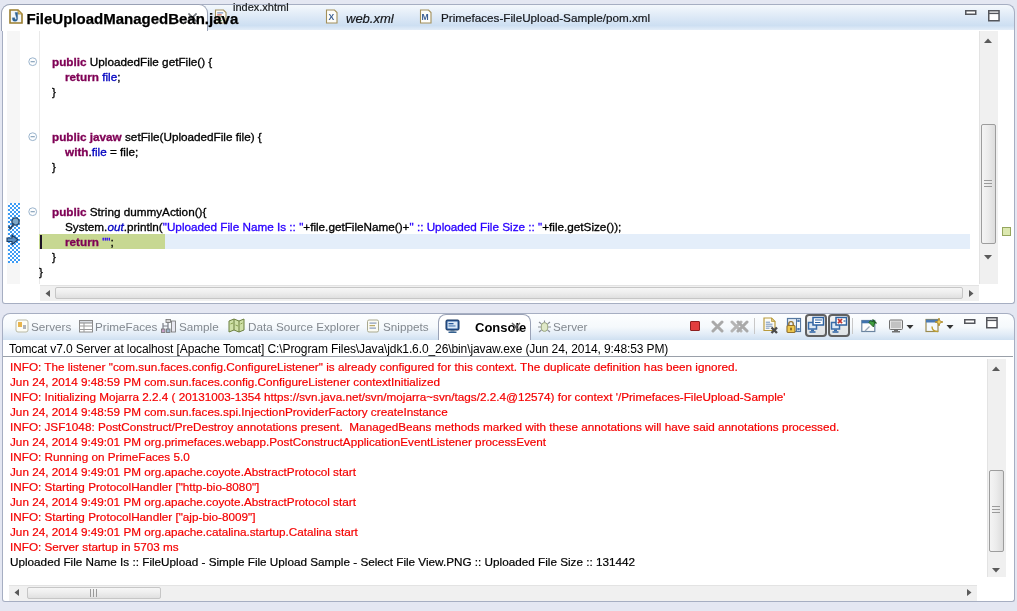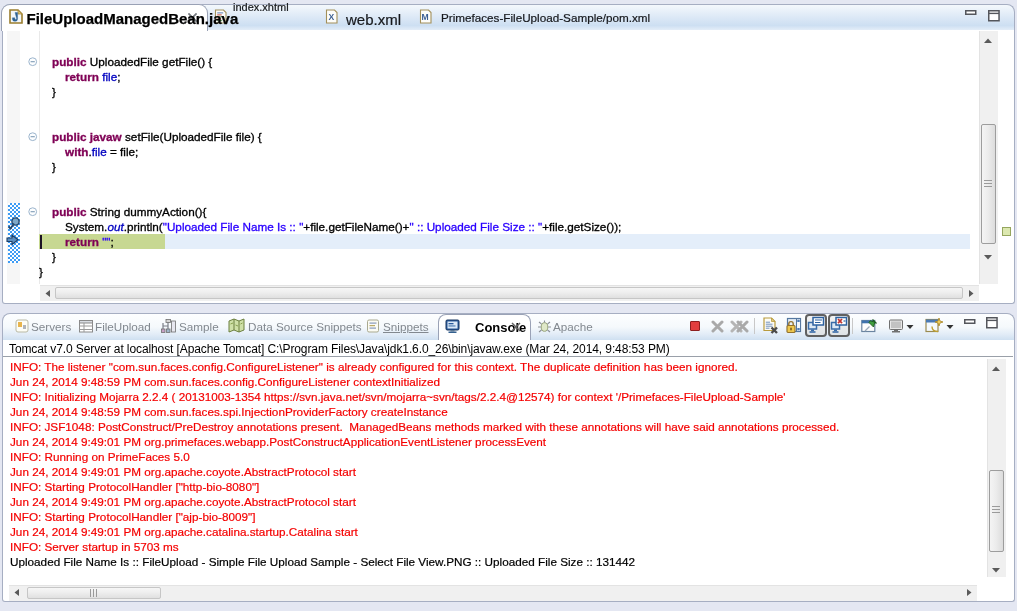--- a/index.html
+++ b/index.html
@@ -58,21 +58,21 @@
   <svg class="abs" style="left:965px;top:10px;" width="12" height="6" viewBox="0 0 12 6">
       <rect x="0.75" y="0.75" width="10" height="3.5" fill="#fff" stroke="#54565c" stroke-width="1.5"></rect>
     </svg>
   <svg class="abs" style="left:988px;top:10px;" width="12" height="12" viewBox="0 0 12 12">
       <rect x="0.75" y="0.75" width="10.3" height="10" fill="#fff" stroke="#54565c" stroke-width="1.5"></rect>
       <line x1="1" y1="3.4" x2="11" y2="3.4" stroke="#54565c" stroke-width="1.4"></line>
     </svg>
 </div>
 <div class="abs" style="left:26.5px;top:10px;font-size:15px;color:#000;font-weight:bold;-webkit-text-stroke:0.25px;">FileUploadManagedBean.java</div>
 <div class="abs" style="left:233px;top:1px;font-size:11px;color:#16181c;-webkit-text-stroke:0.2px;">index.xhtml</div>
-<div class="abs" style="left:346px;top:11px;font-size:15px;color:#16181c;-webkit-text-stroke:0.2px;">web.xml</div>
+<div class="abs" style="left:346px;top:11px;font-size:13px;color:#16181c;font-style:italic;-webkit-text-stroke:0.2px;">web.xml</div>
 <div class="abs" style="left:441px;top:11px;font-size:11.7px;color:#16181c;-webkit-text-stroke:0.2px;">Primefaces-FileUpload-Sample/pom.xml</div>
 
 <div class="abs" id="editor-area" style="left:3px;top:31px;width:1011px;height:271px;overflow:hidden;">
 
   <div class="abs" style="left:4px;top:0;width:13px;height:253px;background:#f6f6f6;"></div>
 
   <div class="abs" style="left:36px;top:0;width:1px;height:253px;background:#e9e9e9;"></div>
 
   <div class="abs" style="left:4.5px;top:172px;width:12.5px;height:60px;background-image:linear-gradient(45deg,#3e9cf5 25%,transparent 25%,transparent 75%,#3e9cf5 75%),linear-gradient(45deg,#3e9cf5 25%,#fff 25%,#fff 75%,#3e9cf5 75%);background-size:4px 4px;background-position:0 0,2px 2px;"></div>
 
@@ -153,67 +153,67 @@
     <rect x="3" y="3" width="4" height="5" fill="#e8b44c"></rect>
     <rect x="8" y="6" width="3" height="4" fill="#b0b4ba"></rect>
   </svg>
   <div class="ctab" style="left:31px;">Servers</div>
 
   <svg class="abs" style="left:79px;top:320px;" width="14" height="13" viewBox="0 0 14 13">
     <rect x="0.5" y="0.5" width="13" height="11.5" fill="#fff" stroke="#8a8a8a"></rect>
     <rect x="0.5" y="0.5" width="13" height="2.5" fill="#d8dce2" stroke="#8a8a8a"></rect>
     <path d="M0.5 6 H13.5 M0.5 9.5 H13.5 M5 3 V12" stroke="#9a9a9a" fill="none"></path>
   </svg>
-  <div class="ctab" style="left:95px;">FileUpload</div>
+  <div class="ctab" style="left:95px;">PrimeFaces</div>
 
   <svg class="abs" style="left:161px;top:319px;" width="15" height="14" viewBox="0 0 15 14">
     <path d="M2 11 V4 M2 7 H7 M7 11 V3" stroke="#7a7f88" stroke-width="1.2" fill="none"></path>
     <rect x="0.5" y="10" width="3.5" height="3.5" fill="#c8a2c8" stroke="#6f6f6f" stroke-width="0.8"></rect>
     <rect x="5.5" y="10" width="3.5" height="3.5" fill="#9fb6cc" stroke="#6f6f6f" stroke-width="0.8"></rect>
     <rect x="5" y="0.5" width="4.5" height="3" fill="#d6d6d6" stroke="#6f6f6f" stroke-width="0.8"></rect>
     <rect x="10.5" y="2" width="4" height="11" fill="#e7e7ef" stroke="#6f6f6f" stroke-width="0.8"></rect>
   </svg>
   <div class="ctab" style="left:179px;">Sample</div>
 
   <svg class="abs" style="left:228px;top:318px;" width="17" height="15" viewBox="0 0 17 15">
     <path d="M1 3 L6 1 L11 3 L16 1 V12 L11 14 L6 12 L1 14 Z" fill="#cfe0a8" stroke="#6b7f3f" stroke-width="1"></path>
     <path d="M6 1 V12 M11 3 V14" stroke="#6b7f3f" stroke-width="1" fill="none"></path>
     <path d="M2.5 6 L5 5 M7.5 7 L10 8 M12.5 6 L14.5 5" stroke="#88a050" stroke-width="1" fill="none"></path>
   </svg>
-  <div class="ctab" style="left:248px;">Data Source Snippets</div>
+  <div class="ctab" style="left:248px;">Data Source Explorer</div>
 
   <svg class="abs" style="left:366px;top:319px;" width="14" height="14" viewBox="0 0 14 14">
     <rect x="1.5" y="1" width="11" height="12" rx="1.5" fill="#fbfbf3" stroke="#a9a98f"></rect>
     <rect x="3.5" y="3.5" width="7" height="1.2" fill="#8899bb"></rect>
     <rect x="3.5" y="6" width="5.5" height="1.2" fill="#bbaa66"></rect>
     <rect x="3.5" y="8.5" width="6.5" height="1.2" fill="#8899bb"></rect>
   </svg>
-  <div class="ctab" style="left:383px;text-decoration:underline;">Snippets</div>
+  <div class="ctab" style="left:383px;">Snippets</div>
 
   <svg class="abs" style="left:445px;top:319px;" width="15" height="15" viewBox="0 0 15 15">
     <rect x="1" y="1" width="13" height="10" rx="1.2" fill="#2a5b9c" stroke="#17355e"></rect>
     <rect x="2.5" y="2.5" width="10" height="7" fill="#dce9f6"></rect>
     <rect x="3.5" y="4" width="5" height="1.3" fill="#2a5b9c"></rect>
     <rect x="3.5" y="6.3" width="7" height="1.3" fill="#5b87b8"></rect>
     <rect x="5.5" y="11" width="4" height="1.5" fill="#5b7894"></rect>
     <rect x="3.5" y="12.5" width="8" height="1.5" fill="#35618f"></rect>
   </svg>
   <div class="abs" style="left:475px;top:320px;font-size:13px;color:#000;font-weight:bold;">Console</div>
   <svg class="abs" style="left:511px;top:322px;" width="10" height="10" viewBox="0 0 10 10">
     <path d="M1 1 L9 9 M9 1 L1 9" stroke="#666" stroke-width="1.5" fill="none"></path>
   </svg>
 
   <svg class="abs" style="left:537px;top:319px;" width="15" height="15" viewBox="0 0 15 15">
     <ellipse cx="7.5" cy="8" rx="3.3" ry="4.3" fill="#dfe8c8" stroke="#97a379"></ellipse>
     <path d="M7.5 3.5 V1.5 M4.5 5 L2 3 M10.5 5 L13 3 M3.8 8 H1 M11.2 8 H14 M4.5 11 L2 13 M10.5 11 L13 13" stroke="#8a8f98" stroke-width="1.1" fill="none"></path>
   </svg>
-  <div class="ctab" style="left:553px;">Apache</div>
-</div>
-
-<div class="abs" style="left:9px;top:342px;font-size:12px;color:#000;letter-spacing:-0.1px;">Tomcat v7.0 Server at localhost [Apache Tomcat] C:\Program Files\Java\jdk1.6.0_26\bin\javaw.exe (Mar 24, 2014, 9:48:53 PM)</div>
+  <div class="ctab" style="left:553px;">Server</div>
+</div>
+
+<div class="abs" style="left:9px;top:342px;font-size:12px;color:#000;letter-spacing:-0.1px;">Tomcat v7.0 Server at localhost [Apache Tomcat] C:\Program Files\Java\jdk1.6.0_26\bin\javaw.exe (Jun 24, 2014, 9:48:53 PM)</div>
 <div class="abs" style="left:3px;top:356px;width:1010px;height:1px;background:#9aa0a9;"></div>
 
 <div class="abs" id="console-text" style="left:10px;top:359px;width:976px;height:212px;overflow:hidden;">
 <pre style="font-size:11.72px;line-height:15px;white-space:pre;-webkit-text-stroke:0.2px;"><span style="color:#f50000">INFO: The listener "com.sun.faces.config.ConfigureListener" is already configured for this context. The duplicate definition has been ignored.
 Jun 24, 2014 9:48:59 PM com.sun.faces.config.ConfigureListener contextInitialized
 INFO: Initializing Mojarra 2.2.4 ( 20131003-1354 https://svn.java.net/svn/mojarra~svn/tags/2.2.4@12574) for context '/Primefaces-FileUpload-Sample'
 Jun 24, 2014 9:48:59 PM com.sun.faces.spi.InjectionProviderFactory createInstance
 INFO: JSF1048: PostConstruct/PreDestroy annotations present.  ManagedBeans methods marked with these annotations will have said annotations processed.
 Jun 24, 2014 9:49:01 PM org.primefaces.webapp.PostConstructApplicationEventListener processEvent
 INFO: Running on PrimeFaces 5.0

